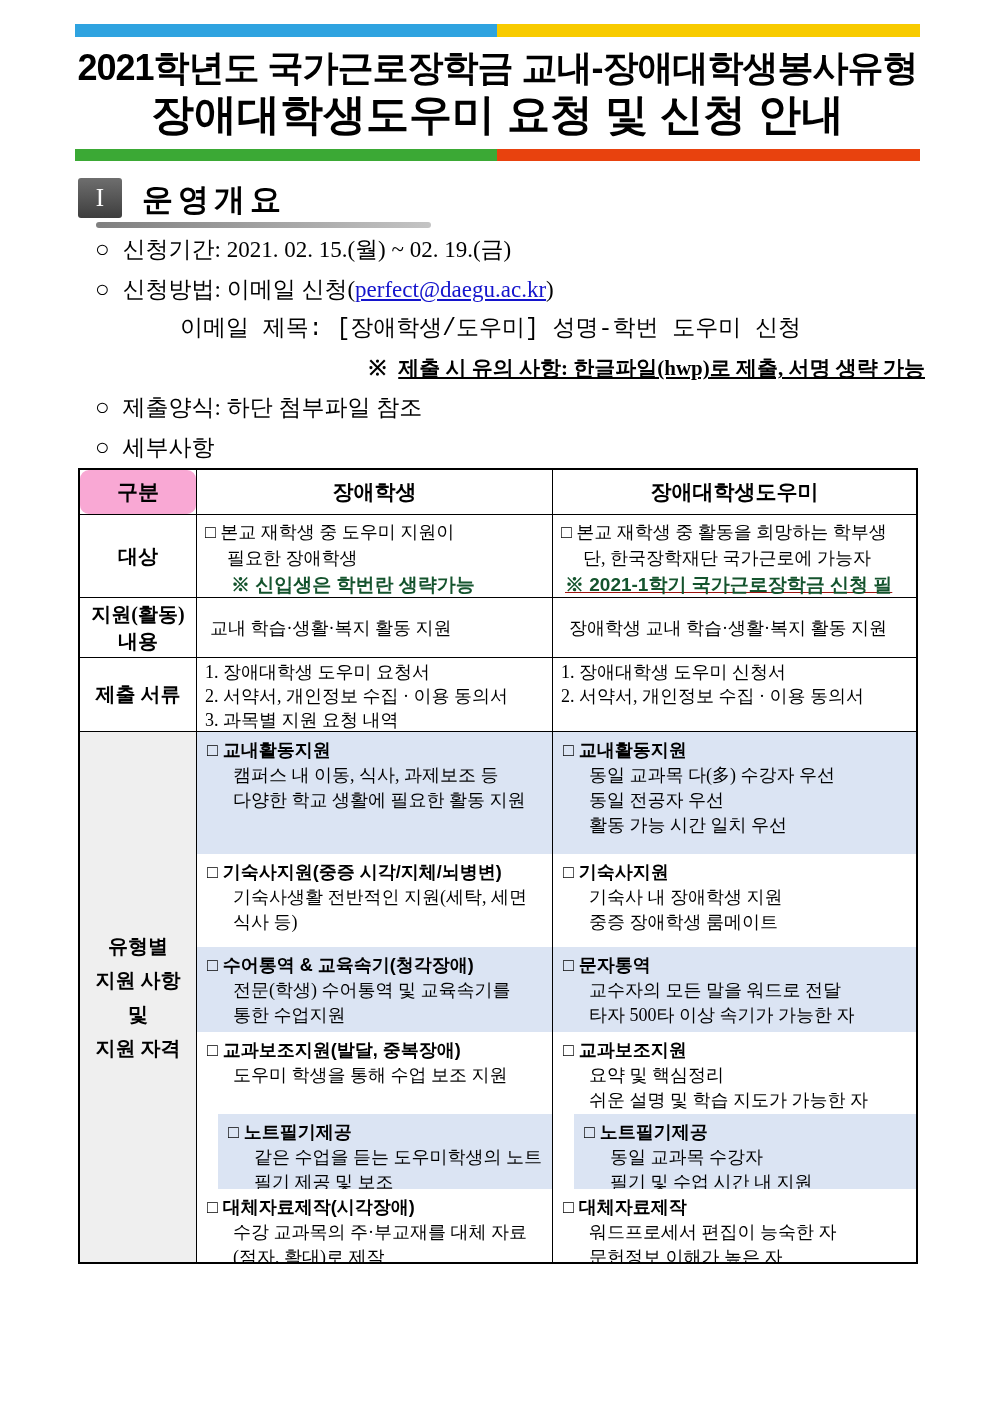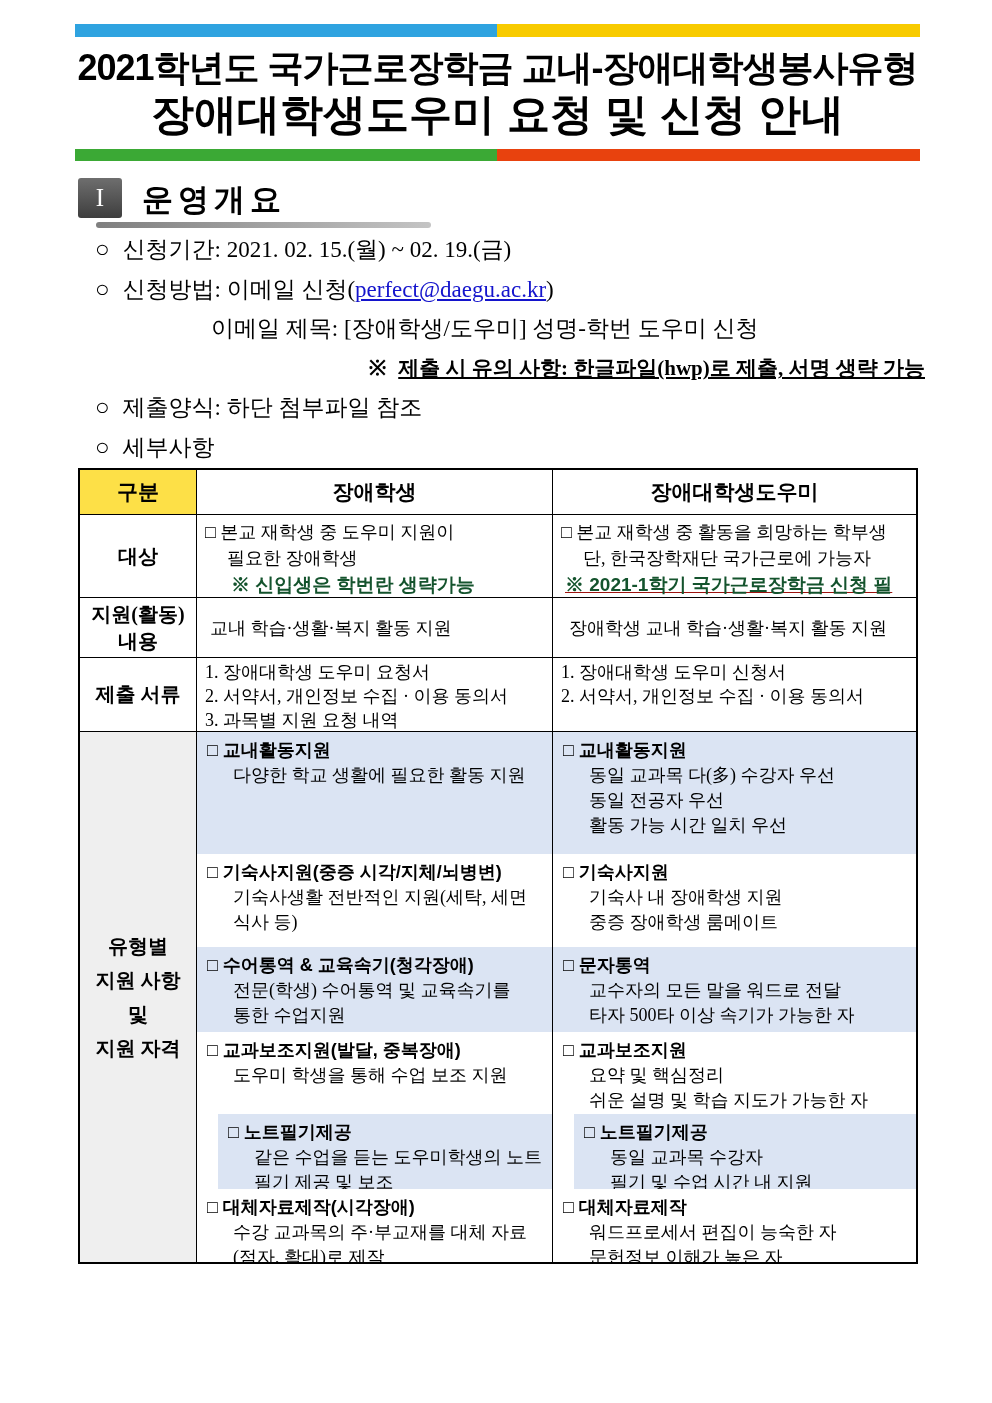--- a/index.html
+++ b/index.html
@@ -23,36 +23,36 @@
     font-family:"Liberation Serif", serif;font-size:25px;
     display:flex;align-items:center;justify-content:center;}
   .sec-title{position:absolute;left:64px;top:1px;font-family:"Liberation Sans", sans-serif;
     font-weight:700;font-size:31px;letter-spacing:5px;}
   .sec-underline{position:absolute;left:18px;top:44px;width:335px;height:6px;border-radius:3px;
     background:linear-gradient(to right,#7f7f7f,#c4c4c4);}
   
   .bullets{position:absolute;top:234px;left:95px;width:830px;}
   .bline{font-size:23px;line-height:30px;margin-bottom:9px;white-space:nowrap;}
   .bmark{font-size:24px;margin-right:13px;}
-  .indent-email{margin-left:116px;}
+  .indent-email{margin-left:85px;font-family:Liberation Mono, monospace;}
   .note-line{margin-left:40px;font-size:21px;text-align:right;}
   .note-mark{margin-right:12px;font-weight:700;}
   .note-text{text-decoration:underline;font-weight:600;}
   .email-link{color:#1414cc;text-decoration:underline;}
   
   .dtable{position:absolute;top:468px;left:78px;width:840px;border:2px solid #000;box-sizing:border-box;}
   .trow{display:grid;grid-template-columns:116px 356px 1fr;border-bottom:1px solid #000;box-sizing:border-box;}
   .trow:last-child{border-bottom:none;}
   .cell{border-left:1px solid #000;box-sizing:border-box;overflow:hidden;}
   .cell:first-child{border-left:none;}
   .lbl{display:flex;flex-direction:column;align-items:center;justify-content:center;
     font-weight:700;font-size:20px;text-align:center;line-height:27px;}
   .hrow{height:45px;}
   .hcell{display:flex;align-items:center;justify-content:center;font-weight:700;font-size:21px;}
-  .hgray{background:#fde047;}
+  .hgray{background:#f9a8d4;border-radius:9px;}
   .r-target{height:83px;}
   .r-support{height:60px;}
   .r-docs{height:74px;}
   .r-types{height:530px;}
   .bodycell{font-size:18px;line-height:26px;padding:4px 6px 0 8px;}
   .ind{padding-left:22px;}
   .redline{color:#14532d;font-family:"Liberation Sans", sans-serif;font-weight:700;
     font-size:19px;margin-top:1px;}
   .red-l{padding-left:26px;}
   .red-r{padding-left:4px;text-decoration:underline;text-decoration-color:#9e1410;}
@@ -155,20 +155,21 @@
     <div class="cell lbl" style="background:#efefef;line-height:34px;">
       <div>유형별</div>
       <div>지원 사항</div>
       <div>및</div>
       <div>지원 자격</div>
     </div>
 
     <div class="cell stack">
       <div class="tb shade">
         <div class="tb-head">□ 교내활동지원</div>
+        <div class="tb-line">캠퍼스 내 이동, 식사, 과제보조 등</div>
         <div class="tb-line">다양한 학교 생활에 필요한 활동 지원</div>
       </div>
       <div class="tb">
         <div class="tb-head">□ 기숙사지원(중증 시각/지체/뇌병변)</div>
         <div class="tb-line">기숙사생활 전반적인 지원(세탁, 세면</div>
         <div class="tb-line">식사 등)</div>
       </div>
       <div class="tb shade">
         <div class="tb-head">□ 수어통역 &amp; 교육속기(청각장애)</div>
         <div class="tb-line">전문(학생) 수어통역 및 교육속기를</div>

